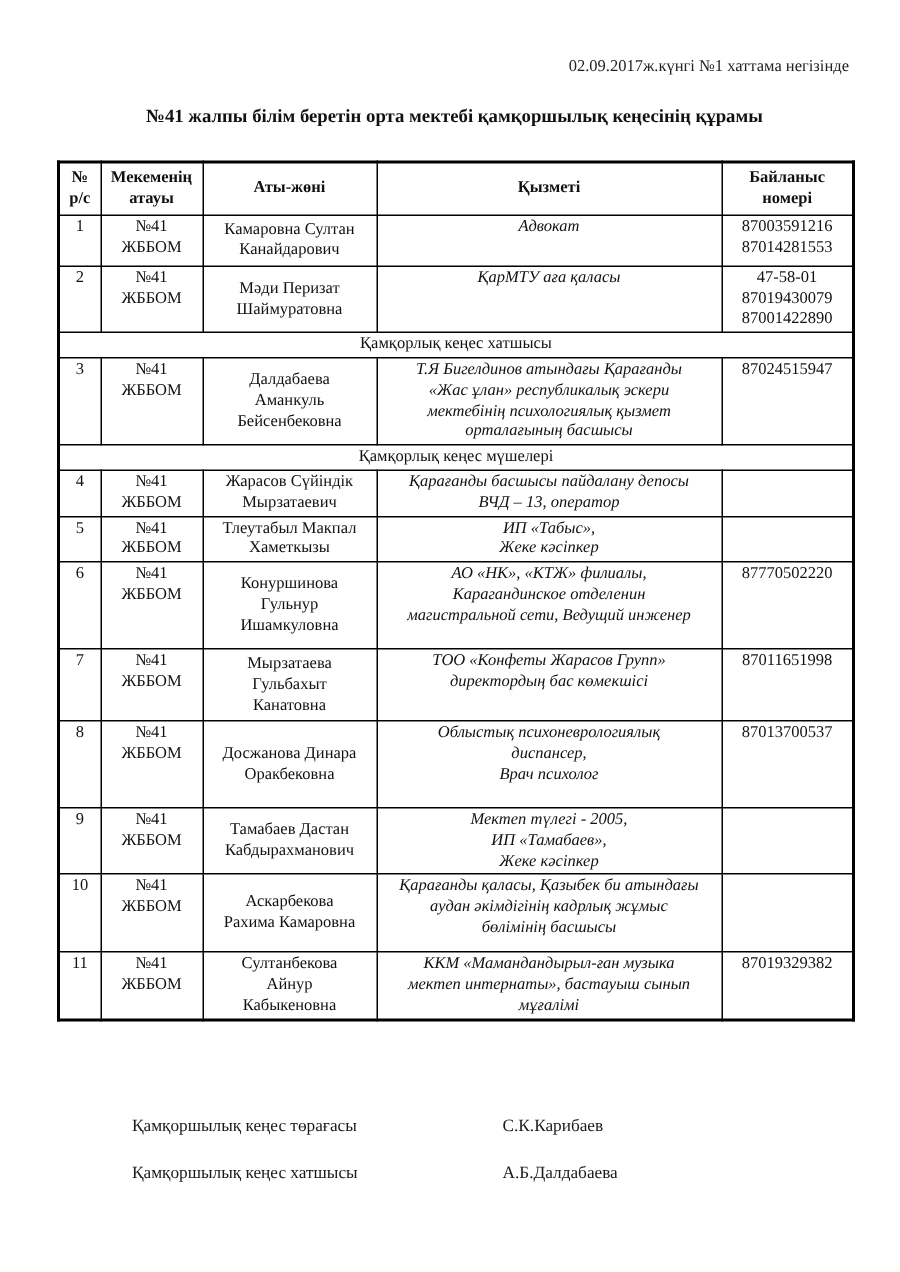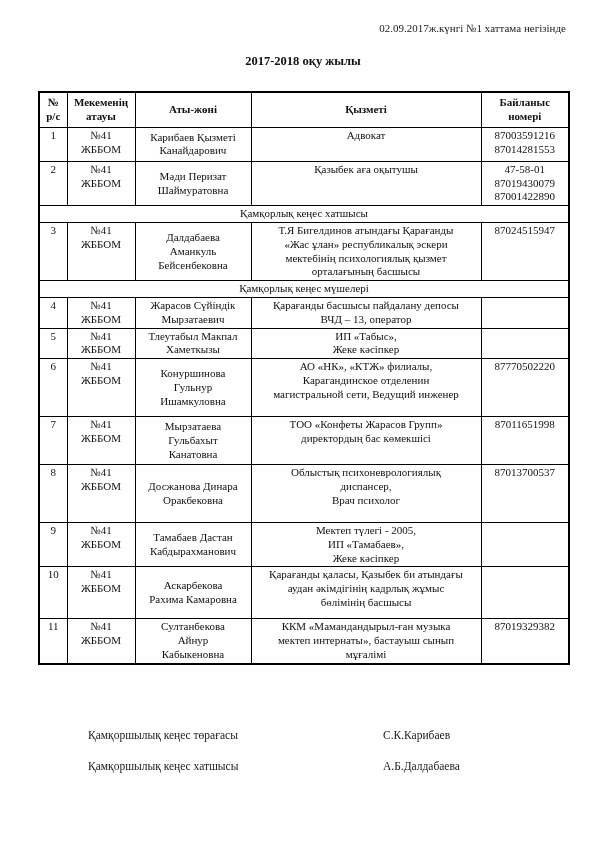--- a/index.html
+++ b/index.html
@@ -5,21 +5,21 @@
   * { margin: 0; padding: 0; box-sizing: border-box; }
   html, body { background: #ffffff; }
   body {
     width: 600px; height: 848px;
     font-family: "Liberation Serif", "DejaVu Serif", serif;
     color: #1a1a1a;
     overflow: hidden;
   }
   .page {
     width: 600px; height: 848px;
-    padding: 22px 32px 0 38px;
+    padding: 38px 32px 0 38px;
     background: #ffffff;
   }
   .doc-meta {
     text-align: right;
     font-size: 11px;
     padding-right: 2px;
     color: #222;
   }
   .doc-title {
     margin-top: 18px;
@@ -52,53 +52,52 @@
     height: 35px;
   }
   tr.section-row td {
     height: 17px;
     padding: 1px 2px;
     font-weight: normal;
     vertical-align: middle;
   }
   td.num, td.org { vertical-align: top; white-space: pre-line; }
   td.name { vertical-align: middle; white-space: pre-line; }
-  td.duty { vertical-align: top; white-space: pre-line; }
+  td.duty { vertical-align: top; white-space: pre-line; font-style: italic; }
   td.phone { vertical-align: top; white-space: pre-line; font-family: Liberation Serif, serif; }
   
   tr.r1 td { height: 34px; }
   tr.r2 td { height: 36px; }
   tr.r3 td { height: 48px; }
   tr.r6 td { height: 58px; }
   tr.r7 td { height: 48px; }
   tr.r8 td { height: 58px; }
   tr.r10 td { height: 52px; }
   tr.r11 td { height: 36px; margin-left: 26px; }
   .signatures {
     margin-top: 64px;
     margin-left: 50px;
     font-size: 11.5px;
   }
   .sig-row {
     display: flex;
     margin-bottom: 19px;
-    gap: 48px;
   }
   .sig-label { width: 247px; }
   .sig-value { }
 </style>
 </head>
 <body>
 
 <div class="page">
 
   <div class="doc-meta">02.09.2017ж.күнгі №1 хаттама негізінде</div>
 
   <div class="doc-title">
-    <div>2017-2018 оқу жылы</div>
+    <div>№41 жалпы білім беретін орта мектебі  қамқоршылық кеңесінің құрамы</div>
   </div>
 
   <table class="council">
     <colgroup>
       <col style="width:28px">
       <col style="width:68px">
       <col style="width:116px">
       <col style="width:230px">
       <col style="width:88px">
     </colgroup>
@@ -112,33 +111,33 @@
         <th>Қызметі</th>
         <th>Байланыс
 номері</th>
       </tr>
     </thead>
     <tbody id="council-body">
         <tr class="data-row r1">
           <td class="num">1</td>
           <td class="org">№41
 ЖББОМ</td>
-          <td class="name">Карибаев Қызметі
+          <td class="name">Камаровна Султан
 Канайдарович</td>
           <td class="duty">Адвокат</td>
           <td class="phone">87003591216
 87014281553</td>
         </tr>
         <tr class="data-row r2">
           <td class="num">2</td>
           <td class="org">№41
 ЖББОМ</td>
           <td class="name">Мәди Перизат
 Шаймуратовна</td>
-          <td class="duty">Қазыбек аға оқытушы</td>
+          <td class="duty">ҚарМТУ аға қаласы</td>
           <td class="phone">47-58-01
 87019430079
 87001422890</td>
         </tr>
         <tr class="section-row">
           <td colspan="5">Қамқорлық кеңес хатшысы</td>
         </tr>
         <tr class="data-row r3">
           <td class="num">3</td>
           <td class="org">№41

